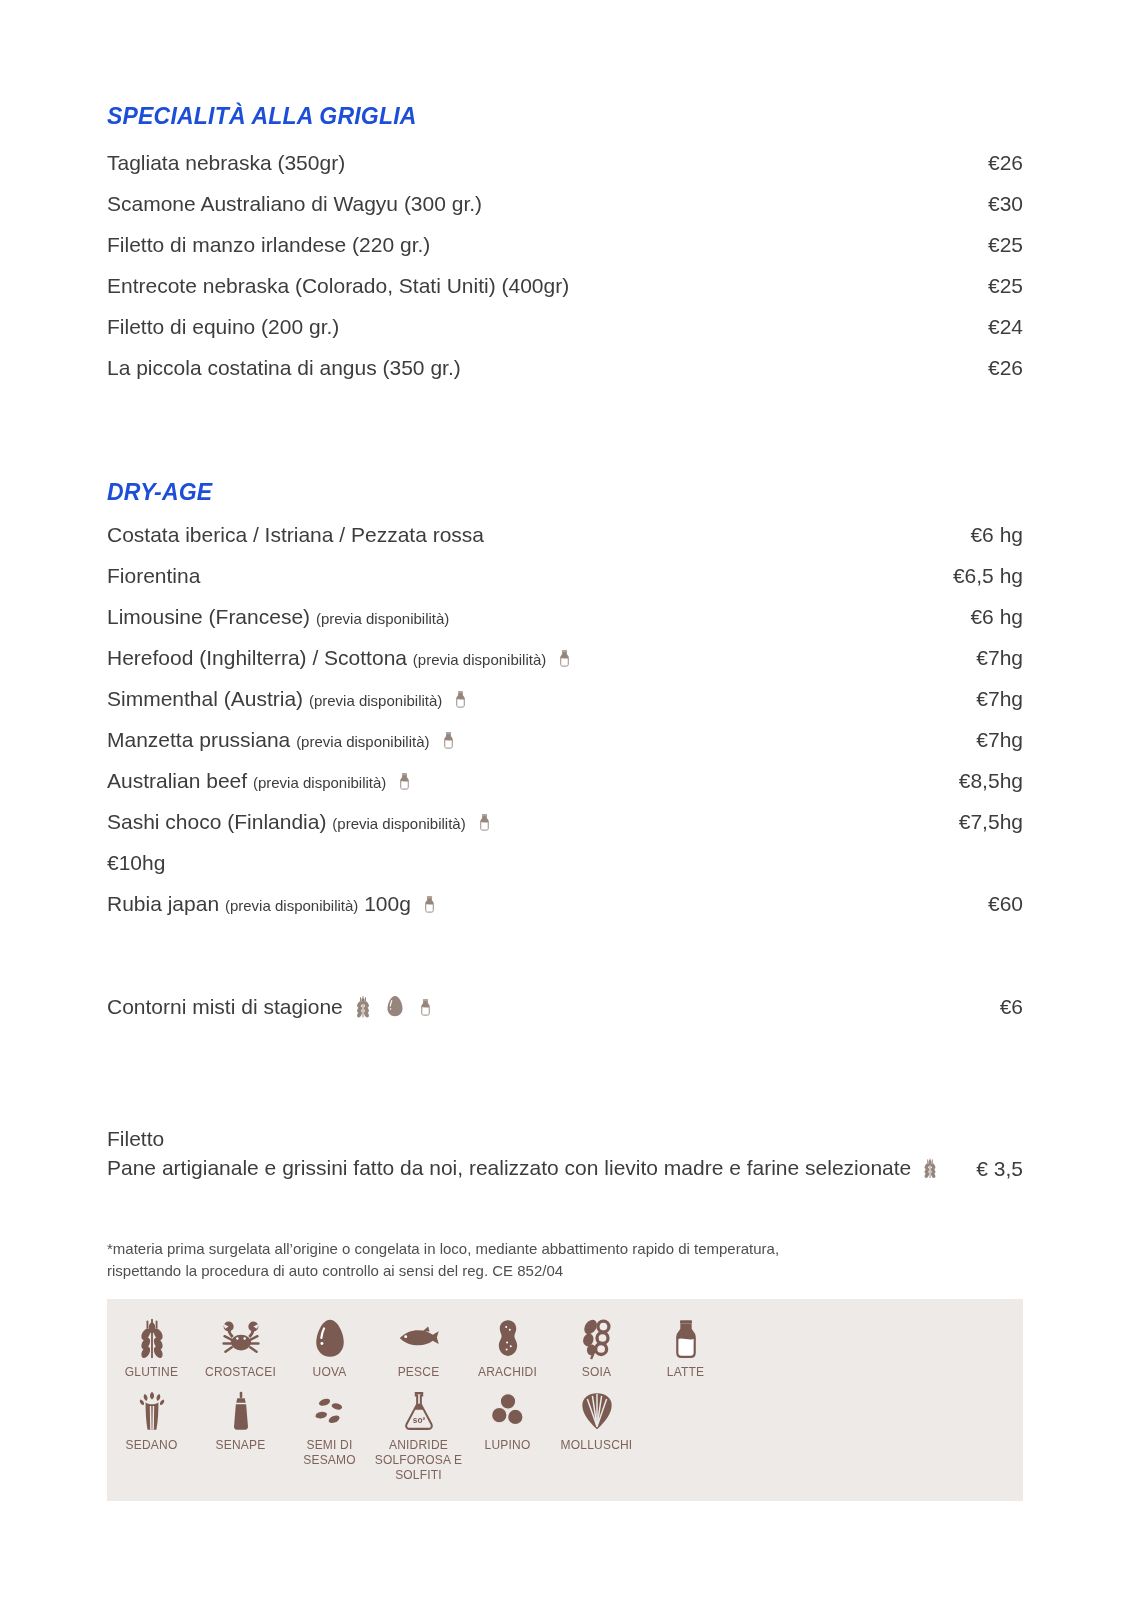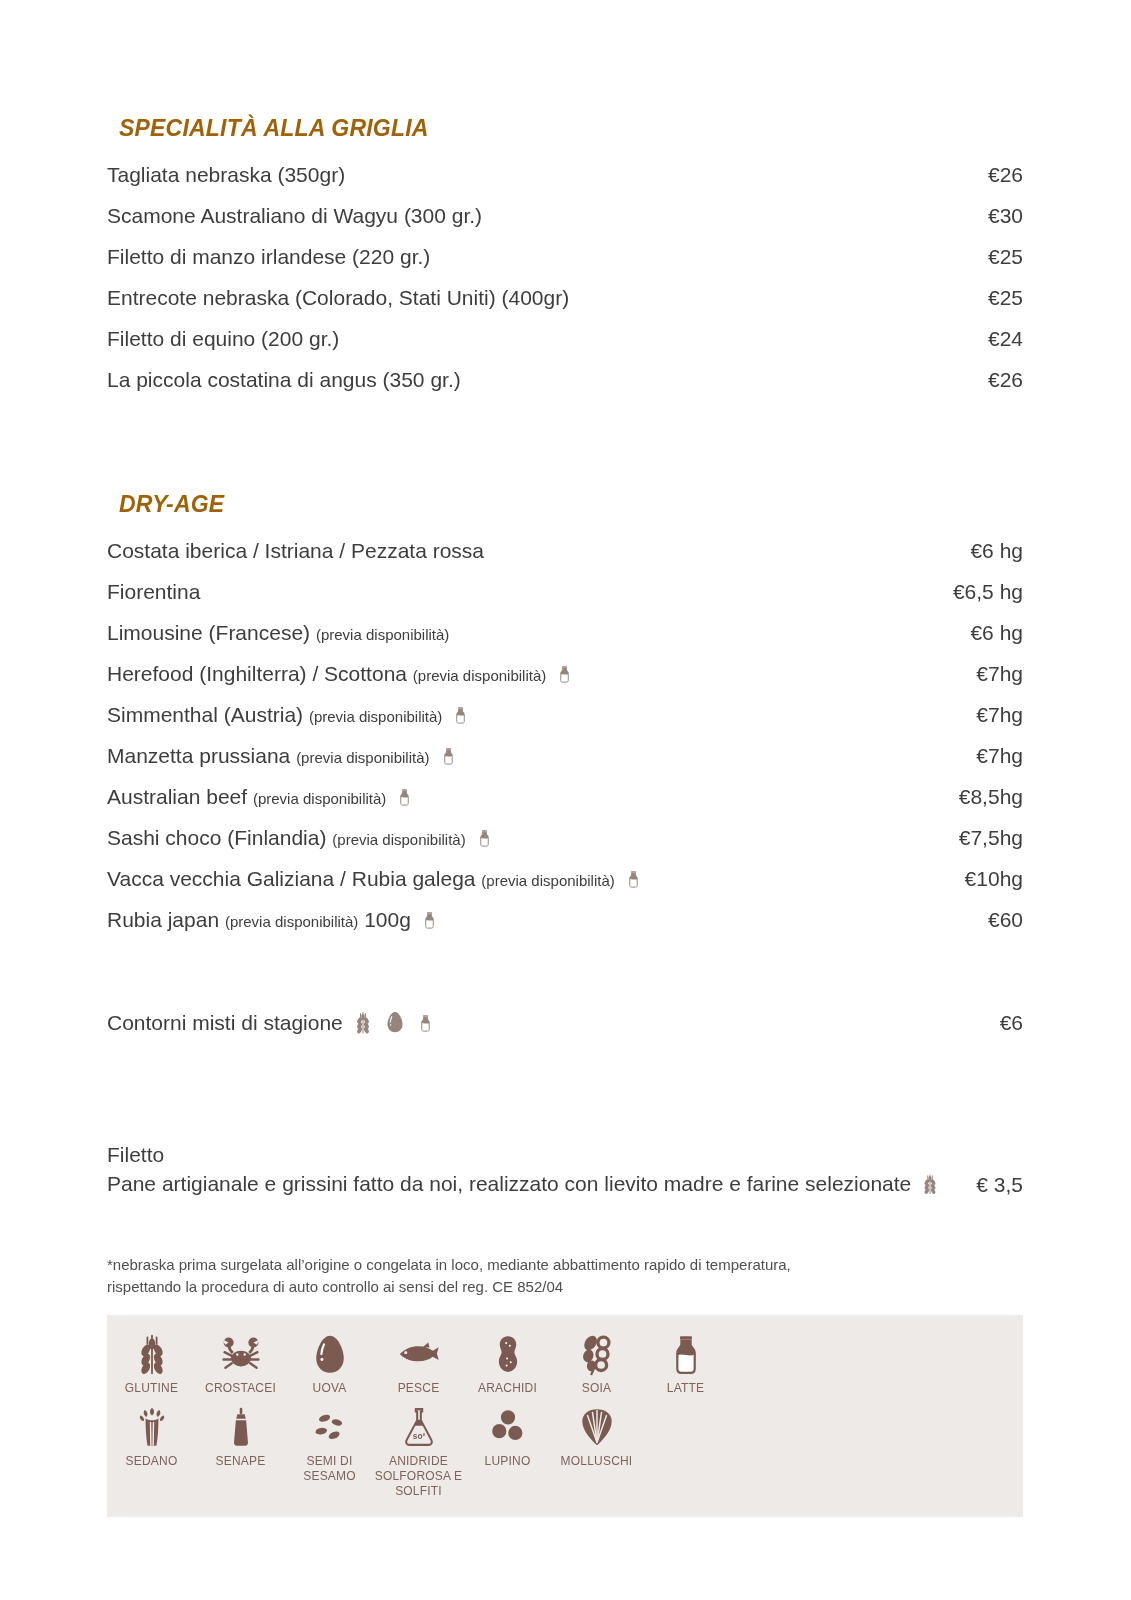--- a/index.html
+++ b/index.html
@@ -7,22 +7,22 @@
     position:relative;
     width:1131px;height:1600px;
     background:#ffffff;
     font-family:"Liberation Sans","DejaVu Sans",sans-serif;
     color:#3d3d3d;
     overflow:hidden;
     margin:0 auto;
   }
   .content{padding:102px 108px 0 107px;}
   .section-title{
-    margin:12px;font-size:23px;line-height:28px;
-    font-style:italic;font-weight:700;color:#a16207;
+    margin:0;font-size:23px;line-height:28px;
+    font-style:italic;font-weight:700;color:#1d4ed8;
     letter-spacing:0.2px;
   }
   .menu-rows{margin-top:12px;}
   .menu-rows.dry{margin-top:8px;}
   .menu-row{display:flex;align-items:center;height:41px;}
   .item-text{flex:1;white-space:nowrap;font-size:21px;font-weight:400;}
   .item-note{font-size:15px;}
   .price{font-size:21px;white-space:nowrap;}
   .sec-gap{margin-top:90px;}
   .contorni-gap{margin-top:62px;}
@@ -271,26 +271,20 @@
       <div class="menu-row">
         <span class="item-text">
           <span>Sashi choco (Finlandia)</span>
           <span class="item-note">(previa disponibilità)</span><svg class="icon milk-inline">
               <use href="#i-milk"></use>
             </svg>
         </span>
         <span class="price">€7,5hg</span>
       </div>
       <div class="menu-row">
-        <span class="item-text">
-          <span>Vacca vecchia Galiziana / Rubia galega</span>
-          <span class="item-note">(previa disponibilità)</span><svg class="icon milk-inline">
-              <use href="#i-milk"></use>
-            </svg>
-        </span>
         <span class="price">€10hg</span>
       </div>
       <div class="menu-row">
         <span class="item-text">
           <span>Rubia japan</span>
           <span class="item-note">(previa disponibilità)</span>
           <span>100g</span><svg class="icon milk-inline">
               <use href="#i-milk"></use>
             </svg>
         </span>
@@ -315,21 +309,21 @@
       <div class="coperto-text">
         <div>Filetto</div>
         <div><span>Pane artigianale e grissini fatto da noi, realizzato con lievito madre e farine selezionate</span><svg class="icon coperto-wheat">
               <use href="#i-wheat"></use>
             </svg></div>
       </div>
       <span class="price">€ 3,5</span>
     </div>
 
     <p class="footnote">
-      <span>*nebraska prima surgelata all’origine o congelata in loco, mediante abbattimento rapido di temperatura,</span><br>
+      <span>*materia prima surgelata all’origine o congelata in loco, mediante abbattimento rapido di temperatura,</span><br>
       <span>rispettando la procedura di auto controllo ai sensi del reg. CE 852/04</span>
     </p>
 
     <div class="allergen-panel">
       <div class="allergen-row">
         <div class="allergen-cell">
           <svg class="icon">
               <use href="#i-wheat"></use>
             </svg>
           <div class="allergen-label">GLUTINE</div>

